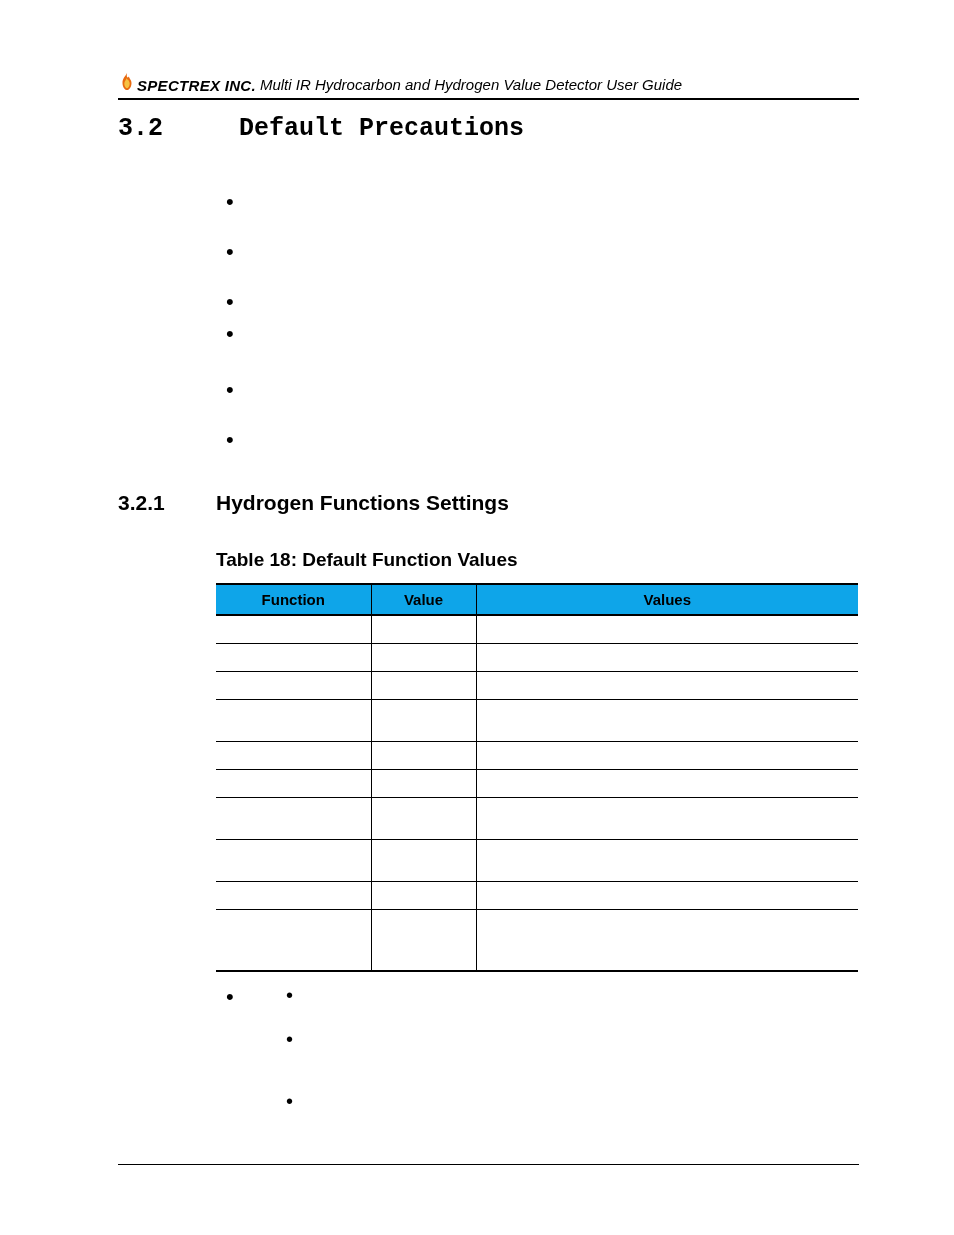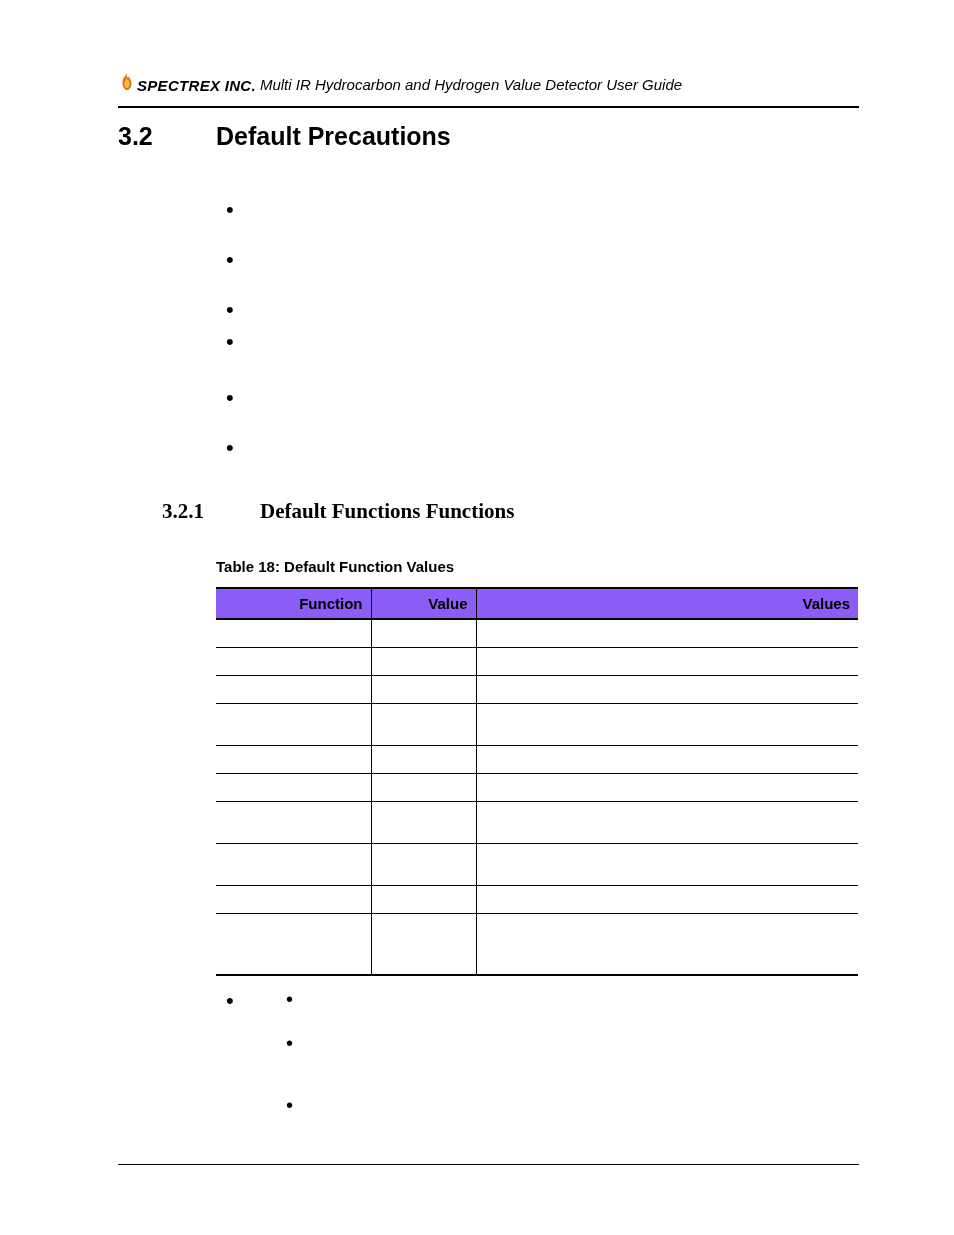--- a/index.html
+++ b/index.html
@@ -11,21 +11,21 @@
     height: 1235px;
     position: relative;
   }
   .page {
     padding: 72px 95px 40px 118px;
   }
   .header-row {
     display: flex;
     align-items: flex-end;
     border-bottom: 2px solid #000;
-    padding-bottom: 12px;
+    padding-bottom: 4px;
     margin-bottom: 14px;
   }
   .logo {
     display: flex;
     align-items: flex-end;
     margin-right: 4px;
   }
   .flame-icon {
     width: 18px;
     height: 20px;
@@ -43,35 +43,35 @@
     font-style: italic;
   }
   .header-title {
     font-style: italic;
     font-size: 15px;
     margin-left: 4px;
     margin-bottom: 1px;
   }
   .h2-row {
     display: flex;
-    font-family: Liberation Sans, sans-serif;
+    font-family: Liberation Mono, monospace;
     font-weight: bold;
     font-size: 25px;
     margin-top: 8px;
     margin-bottom: 48px;
+    gap: 23px;
   }
   .h2-num { width: 98px; }
   .h3-row {
     display: flex;
-    font-family: Liberation Serif, serif;
+    font-family: Liberation Sans, sans-serif;
     font-weight: bold;
     font-size: 21px;
     margin-top: 42px;
     margin-bottom: 34px;
-    margin-left: 44px;
   }
   .h3-num { width: 98px; }
   .bullets-1 {
     list-style: none;
     margin-left: 108px;
   }
   .bullets-1 > li {
     position: relative;
     padding-left: 30px;
     min-height: 20px;
@@ -83,33 +83,33 @@
     left: 0;
     top: -2px;
     font-size: 22px;
     font-family: Arial, sans-serif;
   }
   .bullets-1 > li.short-gap { margin-bottom: 12px; }
   .bullets-1 > li.med-gap { margin-bottom: 36px; }
 
   .table-caption {
     font-weight: bold;
-    font-size: 15px;
+    font-size: 19px;
     margin-left: 98px;
     margin-bottom: 12px;
   }
   table.fn-table {
     margin-left: 98px;
     border-collapse: collapse;
     width: 642px;
     font-size: 15px;
   }
   table.fn-table th {
-    background: #8b5cf6;
-    text-align: right;
+    background: #0ea5e9;
+    text-align: center;
     font-weight: bold;
     padding: 6px 8px;
     border-top: 2px solid #000;
     border-bottom: 2px solid #000;
   }
   table.fn-table th + th,
   table.fn-table td + td {
     border-left: 1px solid #fff0; 
   }
   table.fn-table td {
@@ -212,21 +212,21 @@
     <li><span></span></li>
     <li><span></span></li>
     <li class="short-gap"><span></span></li>
     <li class="med-gap"><span></span></li>
     <li><span></span></li>
     <li><span></span></li>
   </ul>
 
   <div class="h3-row">
     <span class="h3-num">3.2.1</span>
-    <span>Default Functions Functions</span>
+    <span>Hydrogen Functions Settings</span>
   </div>
 
   <div class="table-caption">Table 18: Default Function Values</div>
 
   <table class="fn-table">
     <thead>
       <tr>
         <th class="col-func">Function</th>
         <th class="col-val">Value</th>
         <th class="col-notes">Values</th>

